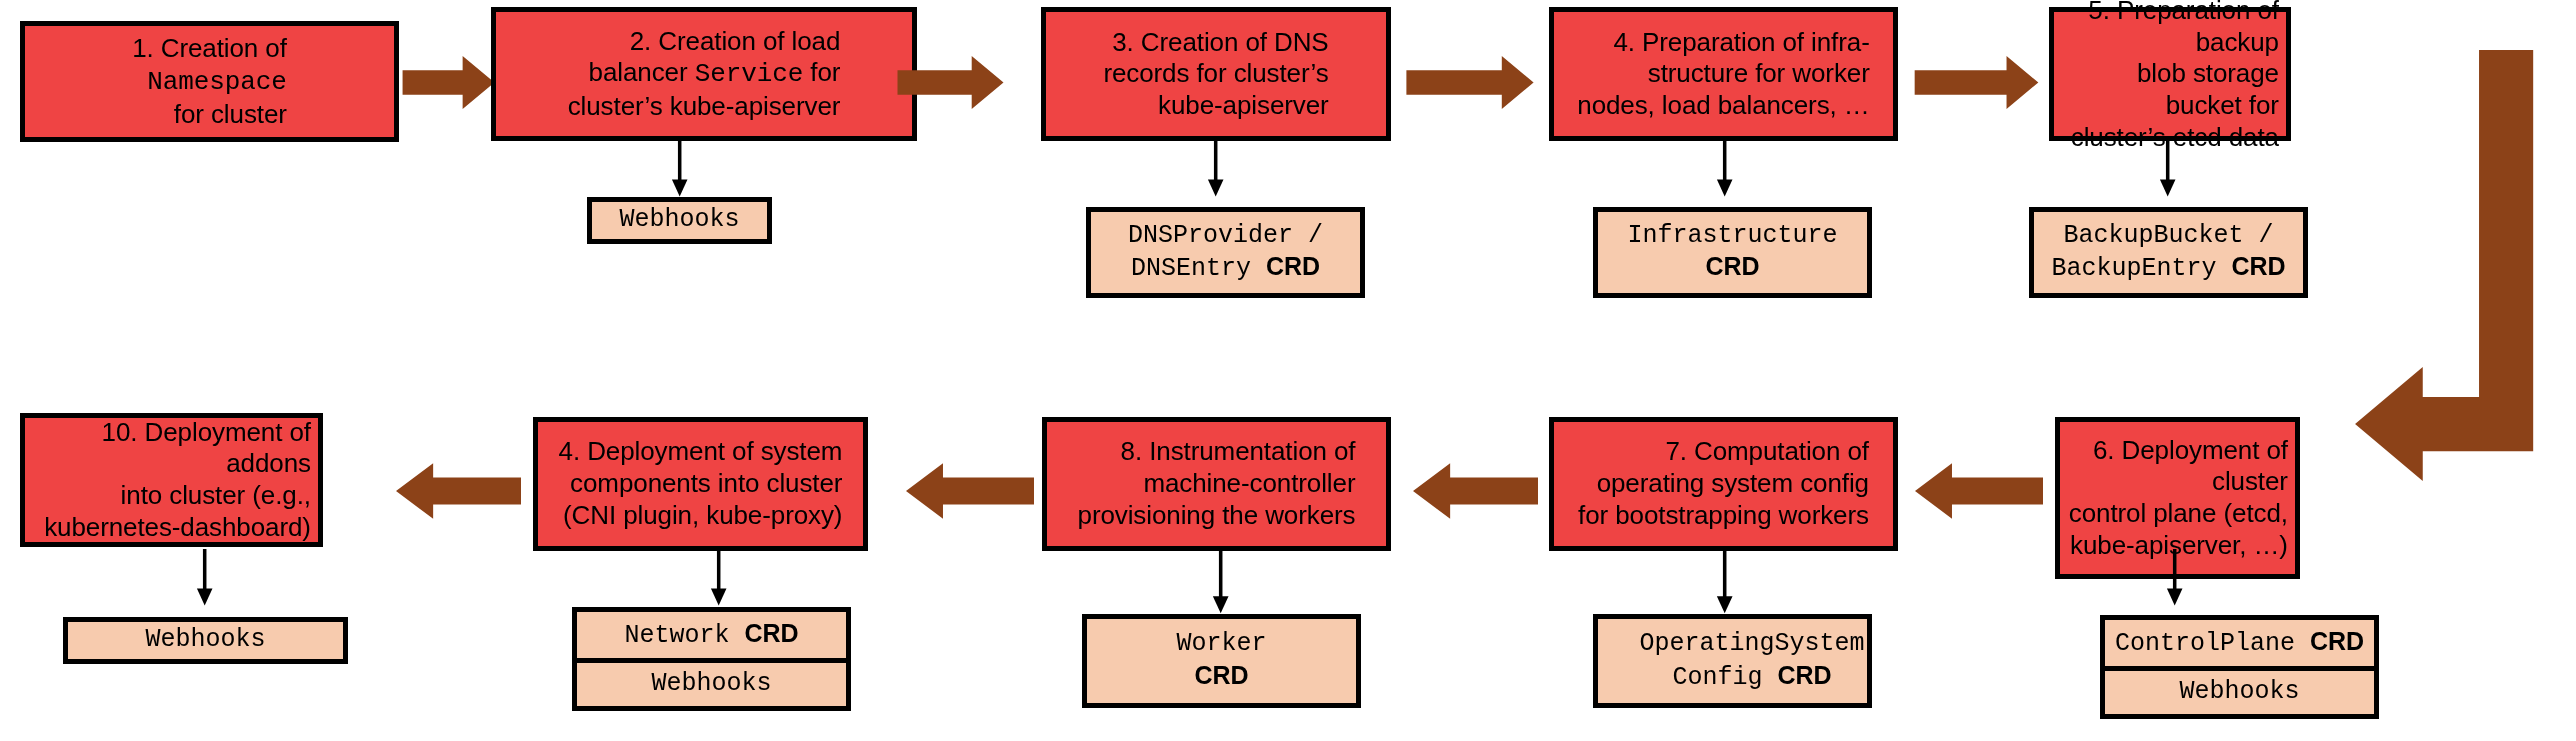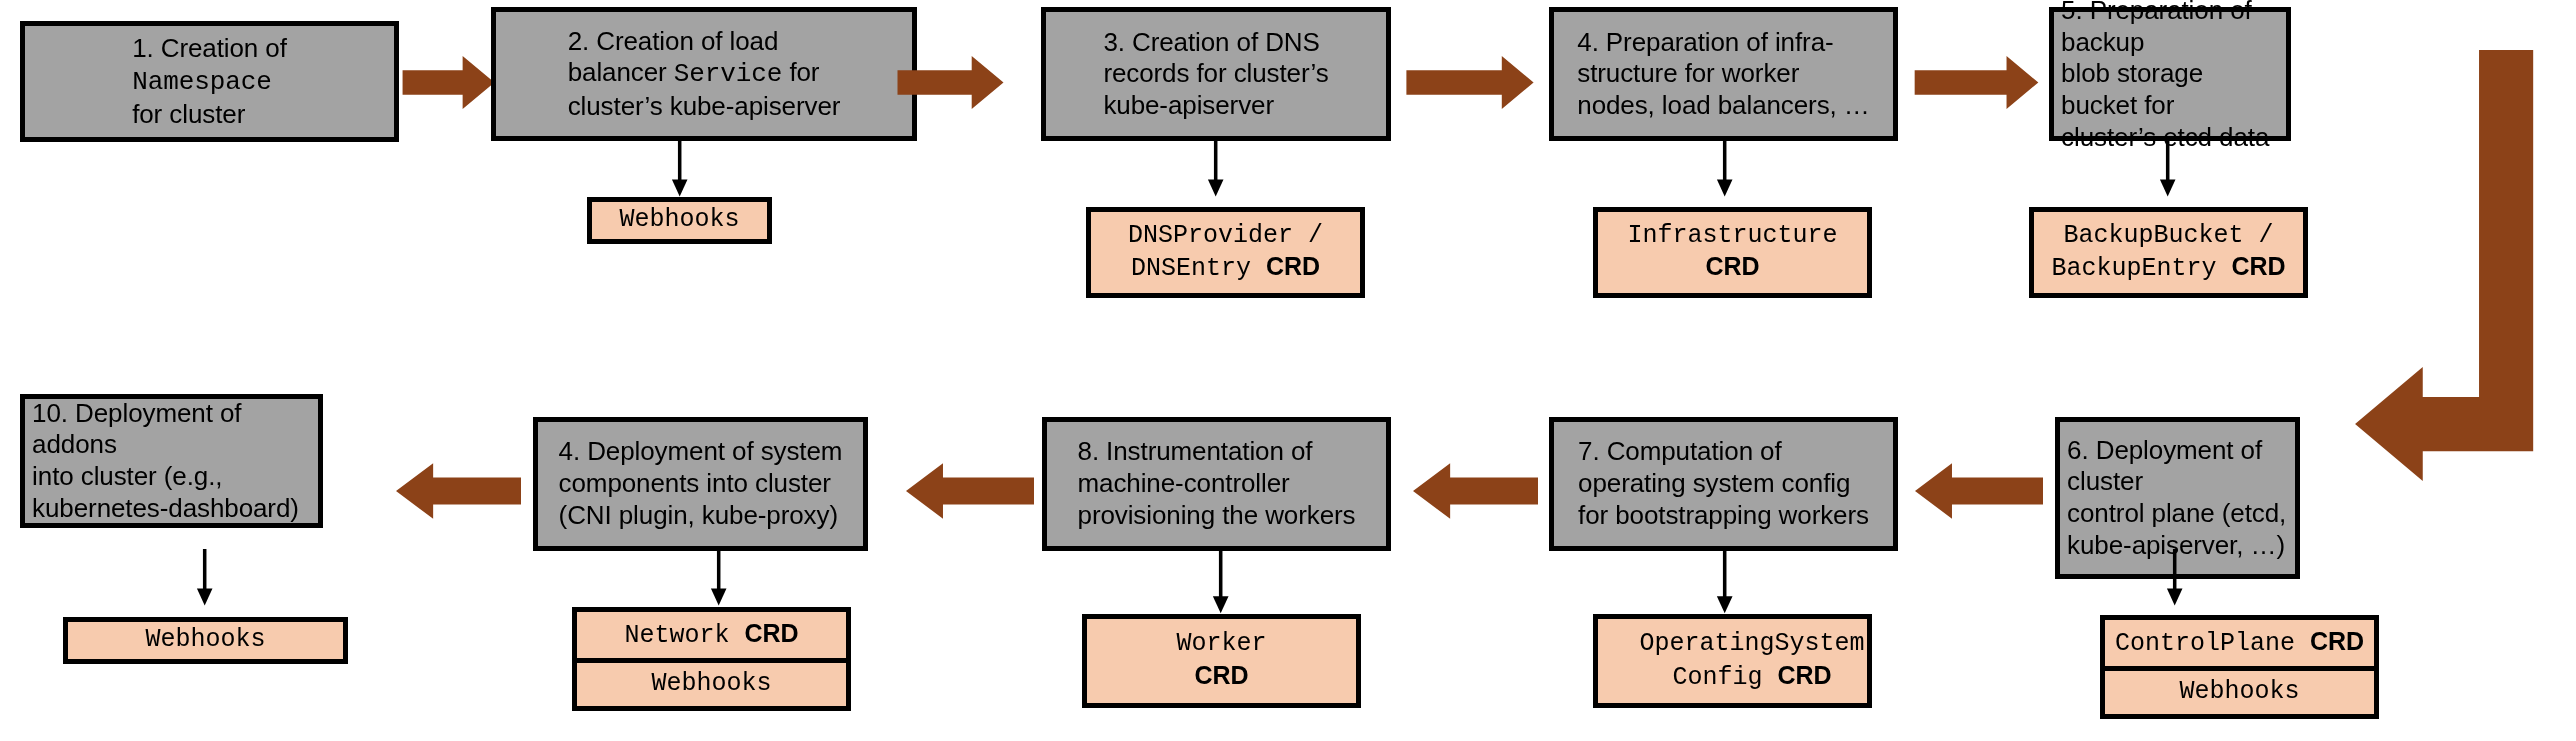--- a/index.html
+++ b/index.html
@@ -14,26 +14,26 @@
     height: 742px;
     background: #ffffff;
     overflow: hidden;
     font-family: "Liberation Sans", sans-serif;
   }
 
   
   .step-box {
     position: absolute;
     box-sizing: border-box;
-    background: #a3a3a3;
+    background: #ef4444;
     border: 5px solid #000000;
     display: flex;
     align-items: center;
     justify-content: center;
-    text-align: left;
+    text-align: right;
     padding: 2.8px 7.1px;
   }
   .step-box .txt {
     font-family: "Liberation Sans", sans-serif;
     font-size: 26px;
     line-height: 1.22;
     color: #000000;
     letter-spacing: -0.1px;
     white-space: pre-line;
   }
@@ -288,21 +288,21 @@
       <div class="txt">Webhooks</div>
     </div>
   </div>
 
   <div class="block-arrow" style="left:396px; top:463px;">
     <svg width="125" height="56" viewBox="0 0 175 78">
         <polygon points="175,20 52,20 52,0 0,39 52,78 52,58 175,58" fill="#8C4218"></polygon>
       </svg>
   </div>
 
-  <div class="step-box" style="left:20px; top:394px; width:303px; height:134px;">
+  <div class="step-box" style="left:20px; top:413px; width:303px; height:134px;">
     <div class="txt"><span>10. Deployment of addons</span><br><span>into cluster (e.g.,</span><br><span>kubernetes-dashboard)</span></div>
   </div>
 
   <div class="connector" style="left:194px; top:549px;">
     <svg width="21.4" height="58" viewBox="0 0 30 82">
         <line x1="15" y1="0" x2="15" y2="62" stroke="#000" stroke-width="5"></line>
         <polygon points="15,80 4,56 26,56" fill="#000"></polygon>
       </svg>
   </div>
 

